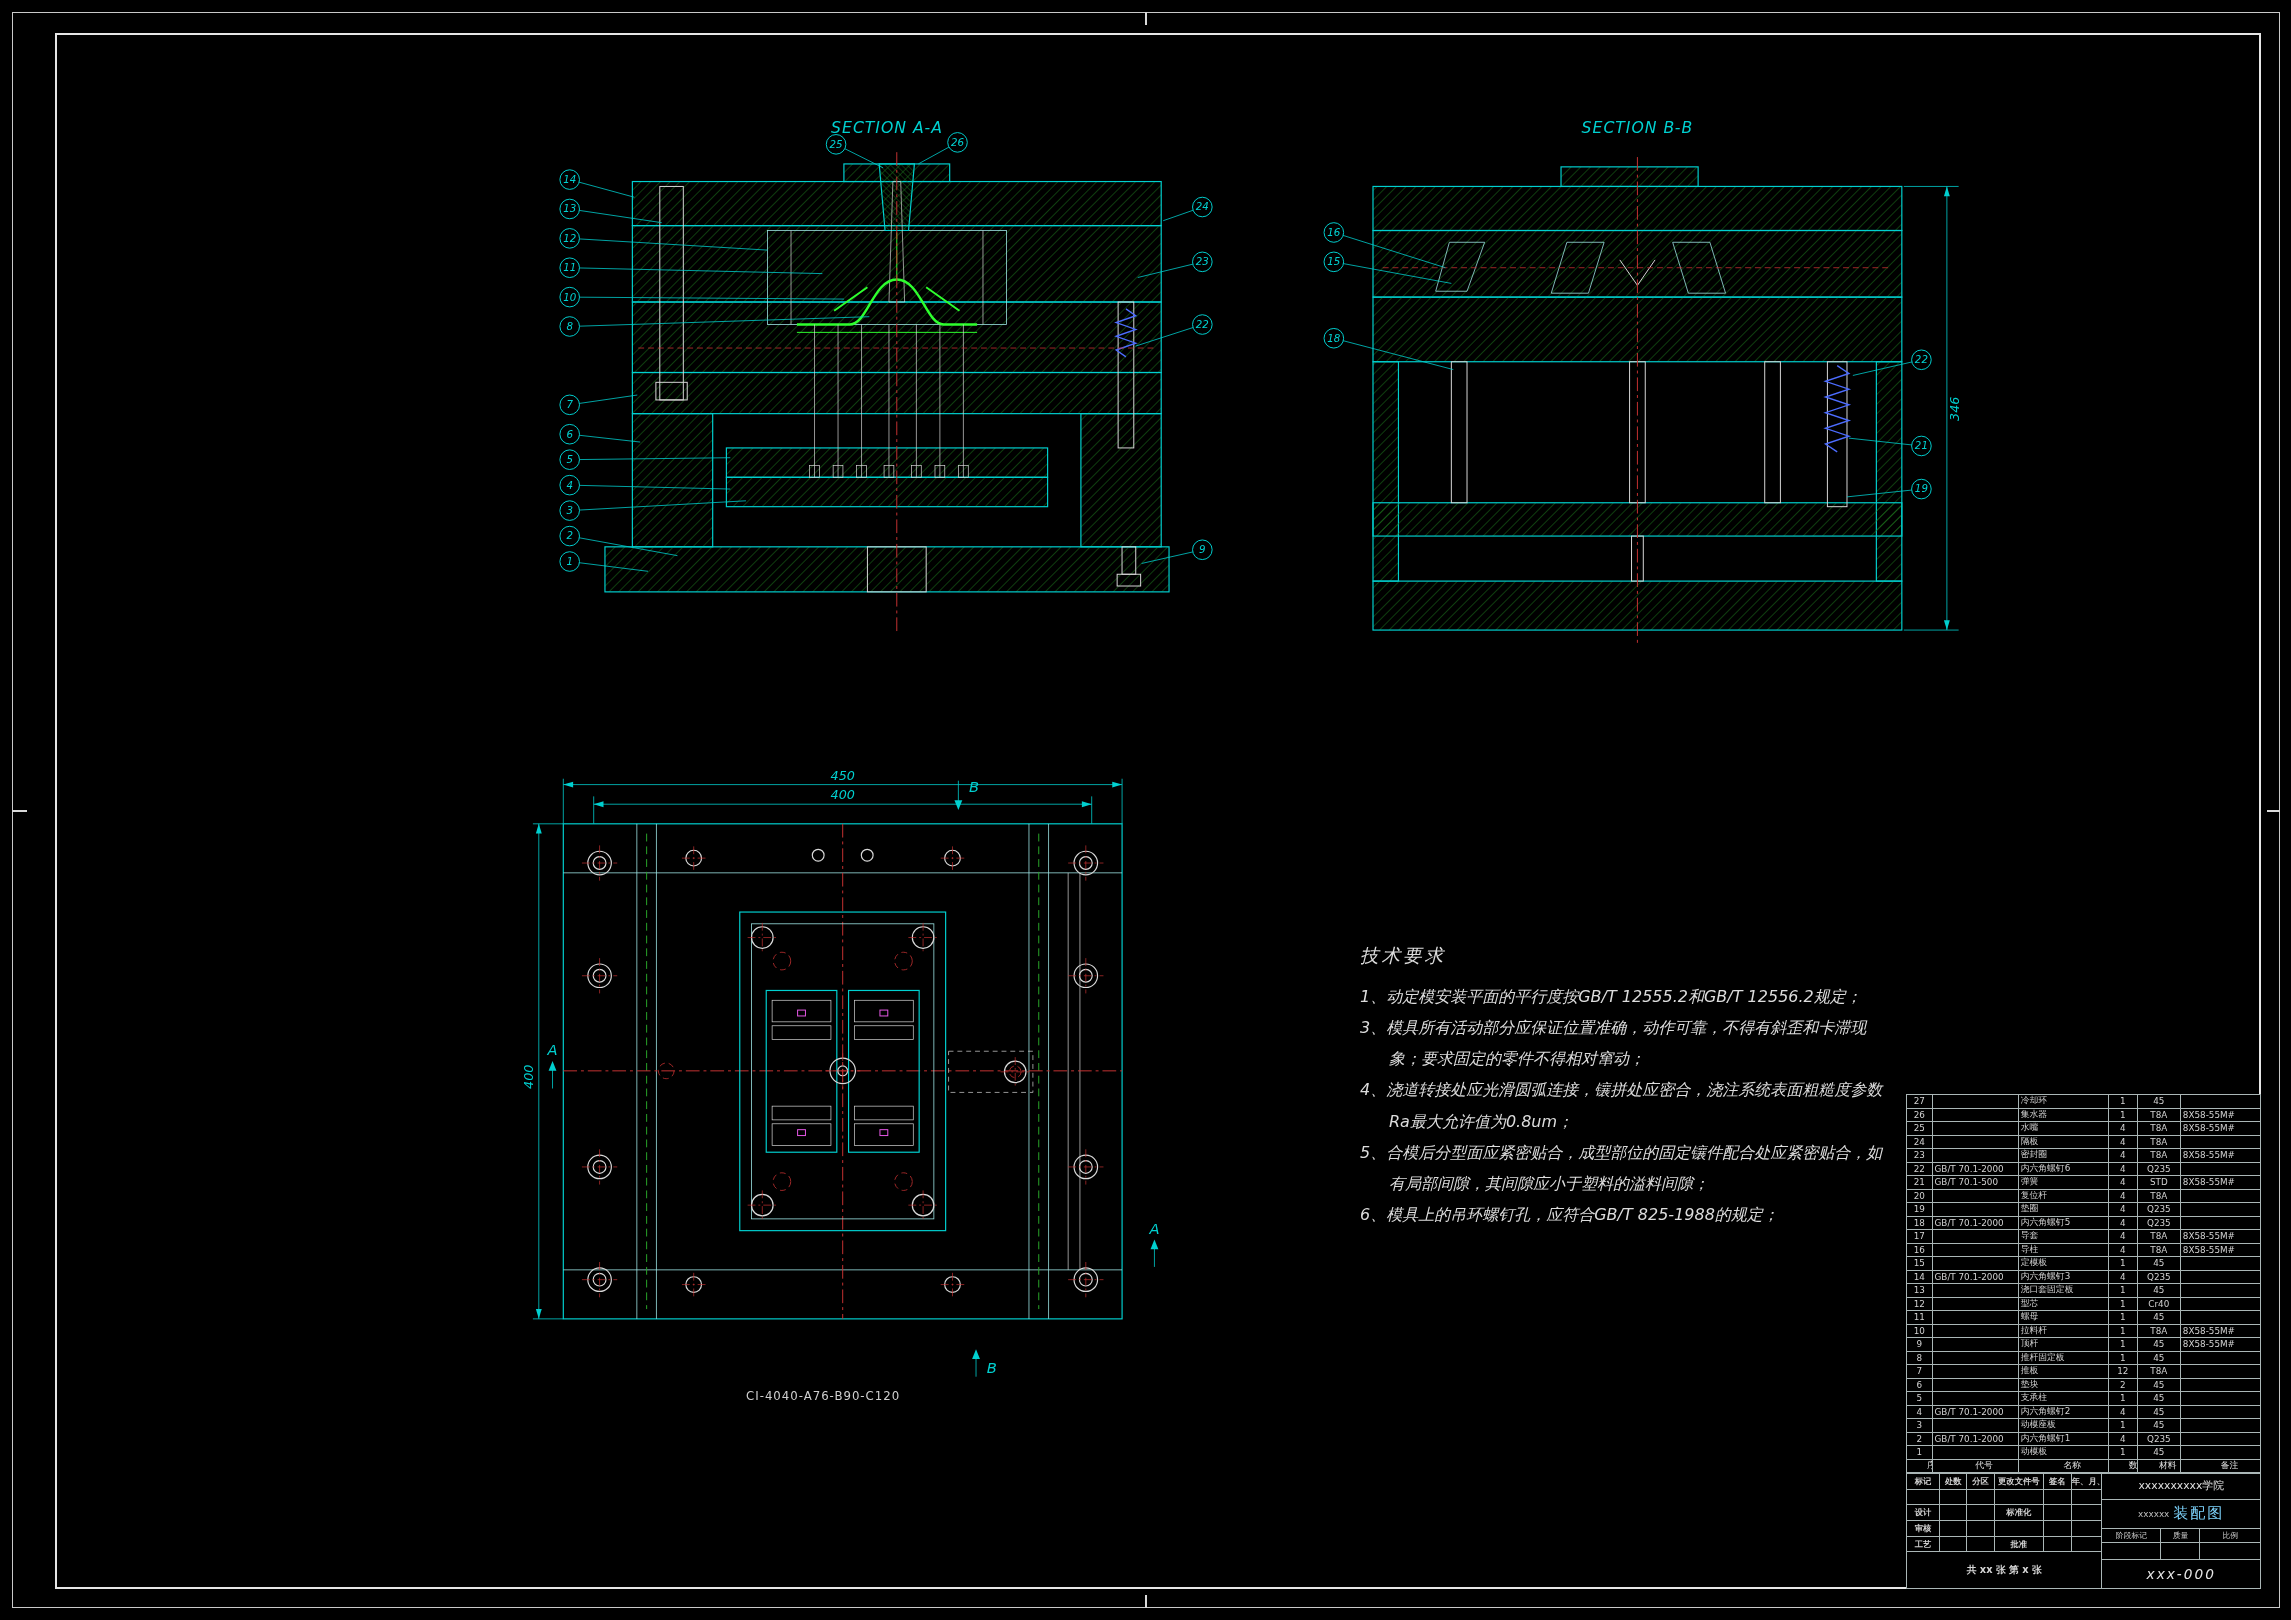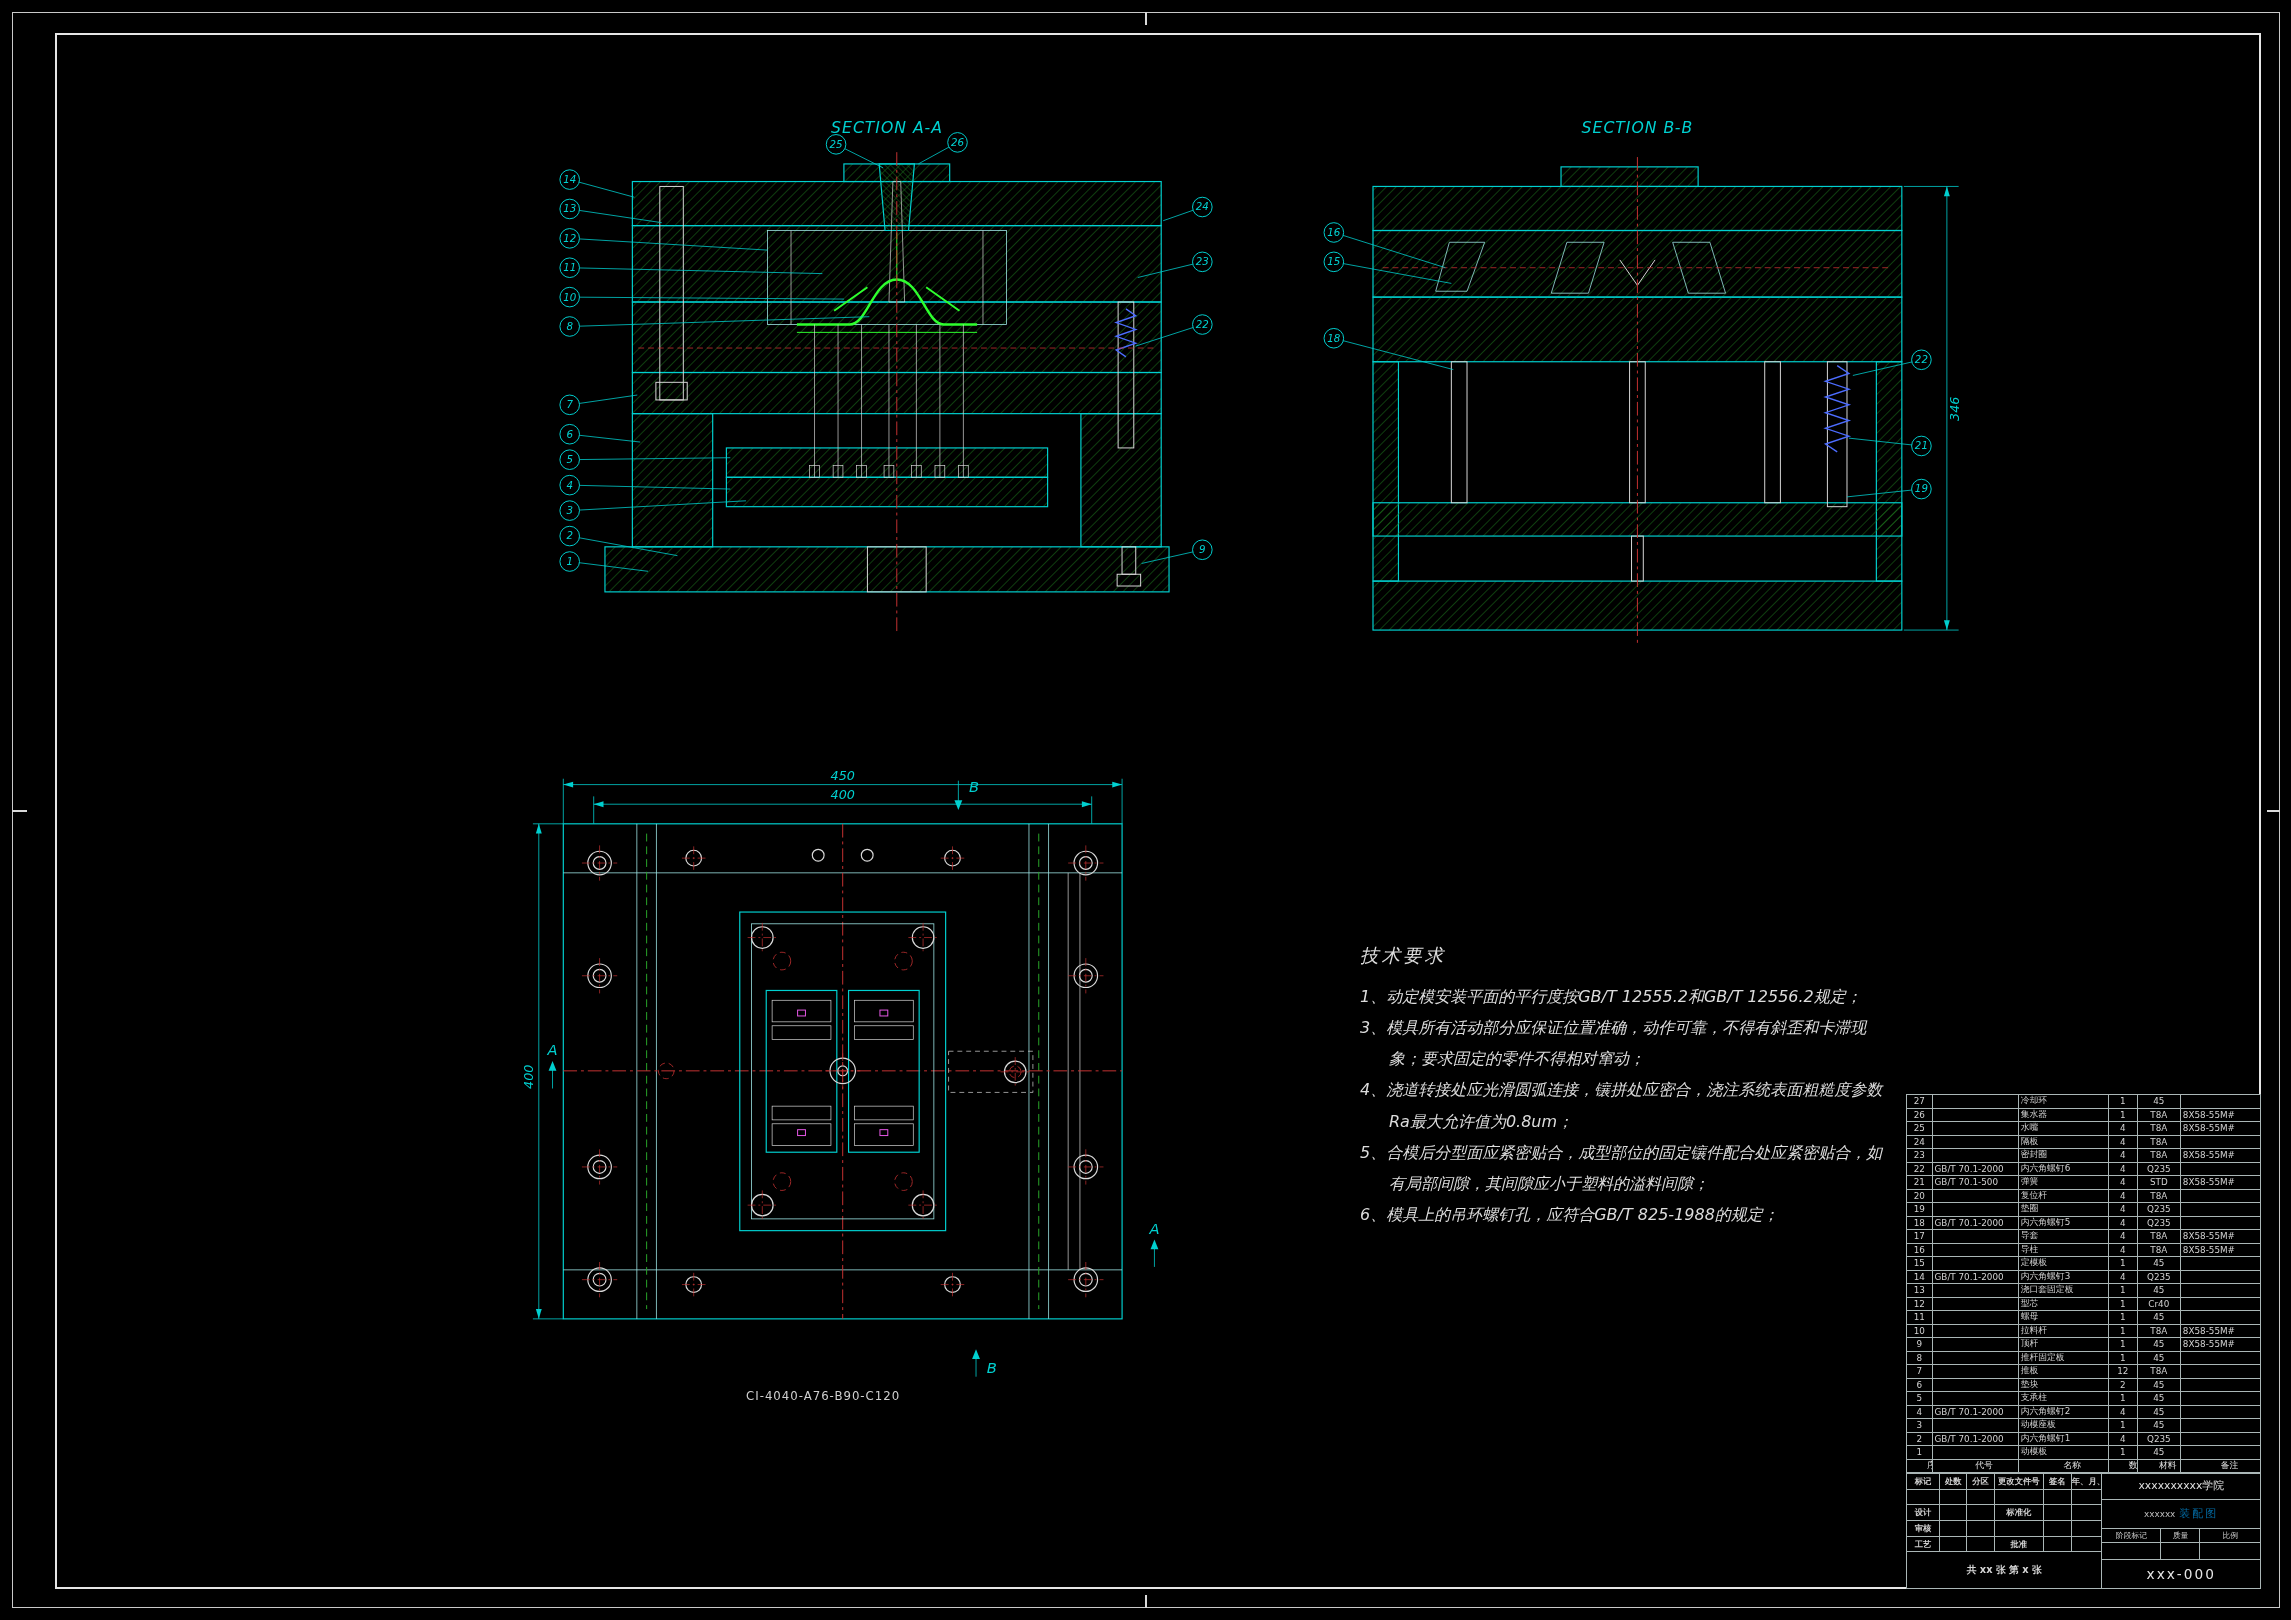--- a/index.html
+++ b/index.html
@@ -59,26 +59,26 @@
   .tb-c:last-child { border-right:none; }
   .w32{width:33px}.w28{width:27.4px}.w52{width:49px}.w30{width:28px}.w30e{width:29px;flex:1}
   .tb-sheet { flex:1; font-size:9.8px; display:flex; align-items:center; justify-content:center;
               color:#d6d6d6; border-bottom:none; }
   .tb-right { width:158px; display:flex; flex-direction:column; }
   .tb-school { height:25.5px; border-bottom:1px solid #aab6b6; font-size:10.8px; display:flex;
                align-items:center; justify-content:center; color:#e0e0e0; }
   .tb-name { height:29px; border-bottom:1px solid #aab6b6; display:flex; align-items:center;
              justify-content:center; gap:4px; }
   .tb-name .pre { font-size:8.8px; color:#bfbfbf; }
-  .tb-name .main { font-size:11px; color:#0369a1; letter-spacing:2px; }
+  .tb-name .main { font-size:15px; color:#7dd3fc; letter-spacing:2px; }
   .tb-lblrow .tb-c { height:13.7px; line-height:13.7px; font-size:7.8px; }
   .tb-valrow .tb-c { height:15.7px; line-height:15.7px; }
   .w60{width:59px}.w40{width:39px}.w60e{width:58px;flex:1}
   .tb-no { flex:1; display:flex; align-items:center; justify-content:center; font-size:13.7px;
-           color:#e6e6e6; letter-spacing:2px; }
+           font-style:italic; color:#e6e6e6; letter-spacing:2px; }
 </style>
 </head>
 <body>
 
 <div id="sheet">
 
   <div class="frame-outer"></div>
   <div class="frame-inner"></div>
   <div class="cmark" style="left:1145px;top:11.8px;width:2px;height:13.7px"></div>
   <div class="cmark" style="left:1145px;bottom:11.8px;width:2px;height:13.7px"></div>

